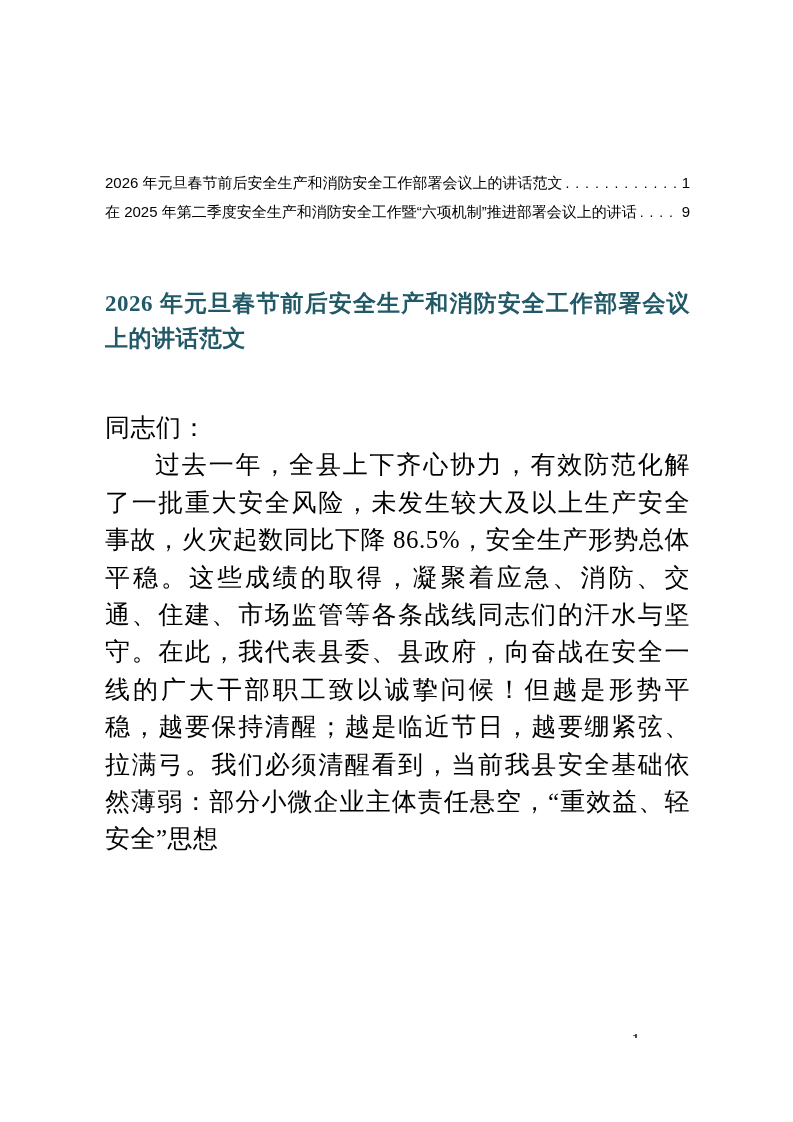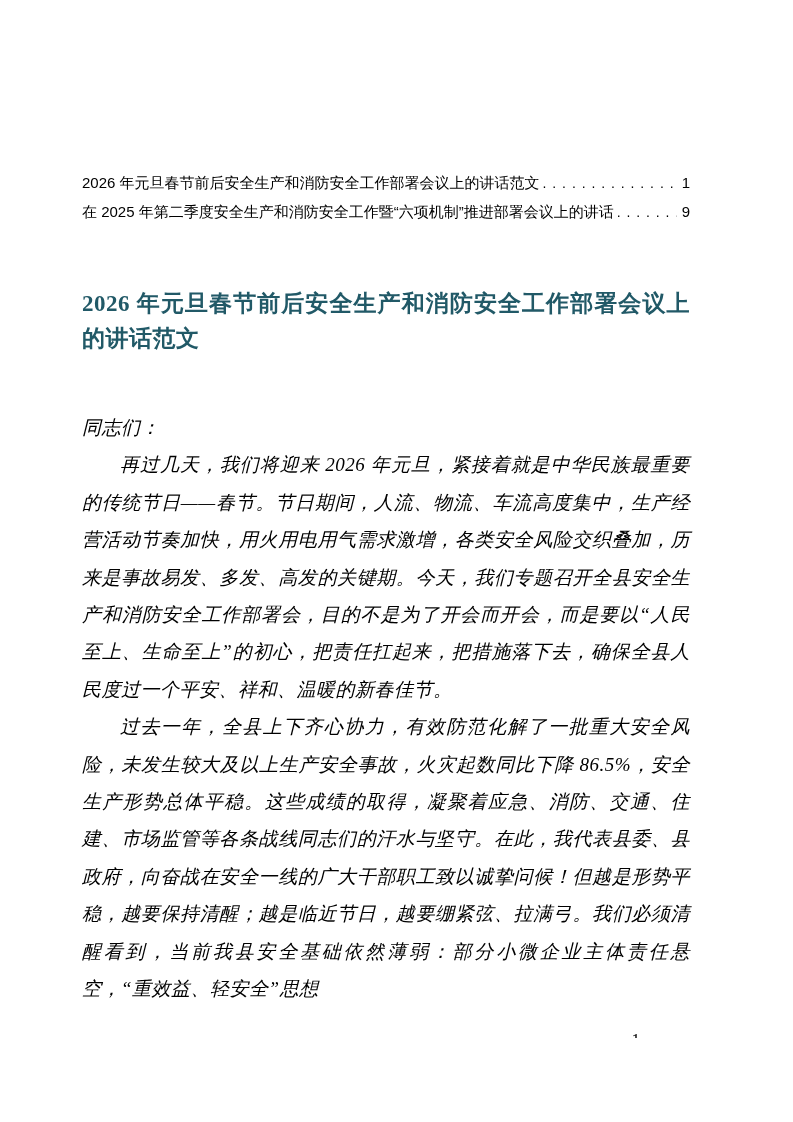--- a/index.html
+++ b/index.html
@@ -7,21 +7,21 @@
     padding: 0;
     background: #ffffff;
   }
   .page {
     position: relative;
     width: 793px;
     height: 1038px;
     background: #ffffff;
     overflow: hidden;
     box-sizing: border-box;
-    padding: 168px 103px 0 82px;
+    padding: 168px 103px 0 105px;
     font-family: "Liberation Serif", "DejaVu Serif", serif;
     color: #000000;
   }
   
   .toc {
     font-family: "Liberation Sans", "DejaVu Sans", sans-serif;
     font-size: 15px;
     color: #000000;
   }
   .toc-row {
@@ -57,25 +57,24 @@
     font-size: 23px;
     font-weight: bold;
     line-height: 35px;
     color: #215967;
     letter-spacing: 0.5px;
     text-align: justify;
   }
   
   .doc-body {
     margin-top: 53px;
-    font-size: 19px;
+    font-size: 25px;
     line-height: 37.4px;
     letter-spacing: 0.5px;
     text-align: justify;
-    font-style: italic;
   }
   .doc-body p {
     margin: 0;
   }
   .doc-body p.indent {
     text-indent: 2em;
   }
   
   .footer {
     position: absolute;
@@ -106,21 +105,20 @@
       <span class="toc-label">在 2025 年第二季度安全生产和消防安全工作暨“六项机制”推进部署会议上的讲话</span>
       <span class="toc-dots"></span>
       <span class="toc-page">9</span>
     </div>
   </div>
 
   <h1 class="doc-title">2026 年元旦春节前后安全生产和消防安全工作部署会议上的讲话范文</h1>
 
   <div class="doc-body">
     <p>同志们：</p>
-    <p class="indent">再过几天，我们将迎来 2026 年元旦，紧接着就是中华民族最重要的传统节日——春节。节日期间，人流、物流、车流高度集中，生产经营活动节奏加快，用火用电用气需求激增，各类安全风险交织叠加，历来是事故易发、多发、高发的关键期。今天，我们专题召开全县安全生产和消防安全工作部署会，目的不是为了开会而开会，而是要以“人民至上、生命至上”的初心，把责任扛起来，把措施落下去，确保全县人民度过一个平安、祥和、温暖的新春佳节。</p>
     <p class="indent">过去一年，全县上下齐心协力，有效防范化解了一批重大安全风险，未发生较大及以上生产安全事故，火灾起数同比下降 86.5%，安全生产形势总体平稳。这些成绩的取得，凝聚着应急、消防、交通、住建、市场监管等各条战线同志们的汗水与坚守。在此，我代表县委、县政府，向奋战在安全一线的广大干部职工致以诚挚问候！但越是形势平稳，越要保持清醒；越是临近节日，越要绷紧弦、拉满弓。我们必须清醒看到，当前我县安全基础依然薄弱：部分小微企业主体责任悬空，“重效益、轻安全”思想</p>
   </div>
 
   <div class="footer">
     <span class="dash">—</span><span>1</span><span class="dash">—</span>
   </div>
 
 </div>
 
 </body></html>

